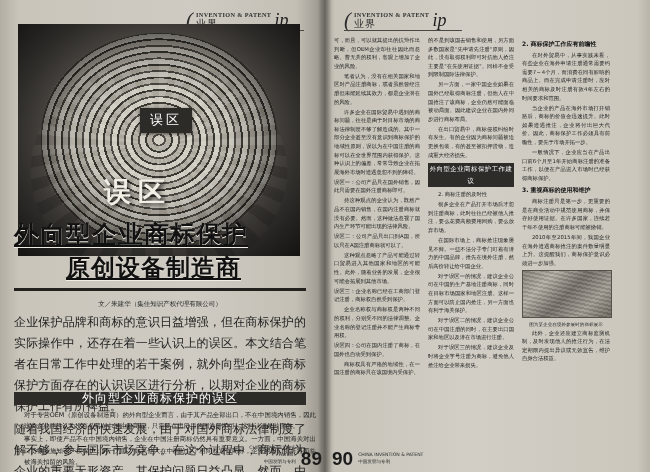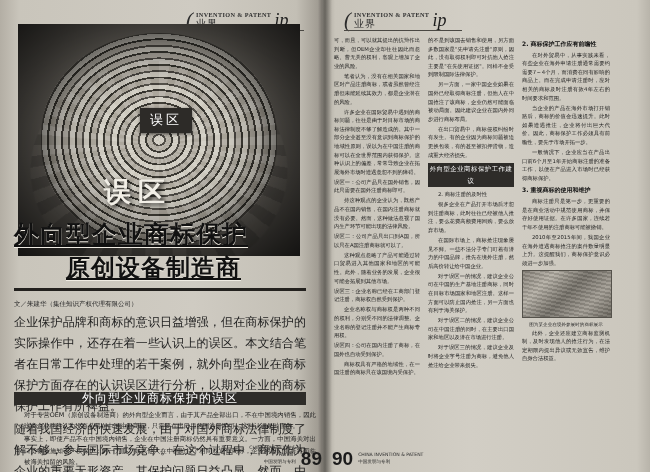--- a/index.html
+++ b/index.html
@@ -110,21 +110,21 @@
   }
   .title-2{
     left:52px;top:34px;font-size:24px;
     text-shadow:0 1px 0 #f0ece3;
   }
   .title-rule{
     position:absolute;left:0;top:70px;width:292px;height:3px;background:#23211e;
   }
   .byline{
     position:absolute;left:14px;top:300px;width:292px;
-    text-align:left;font-size:6.5px;color:#2a2a2a;
+    text-align:center;font-size:6.5px;color:#2a2a2a;
   }
   
   .lead{
     position:absolute;left:14px;top:312px;width:292px;
     font-size:12px;line-height:1.75;color:#1d1d1d;text-align:justify;
   }
   .lead p{margin:0 0 2px 0;}
   .kicker-bar{
     position:absolute;left:14px;top:392px;width:292px;height:13px;
     background:#2e2c29;color:#fff;font-size:12px;line-height:13px;text-align:center;letter-spacing:1px;

